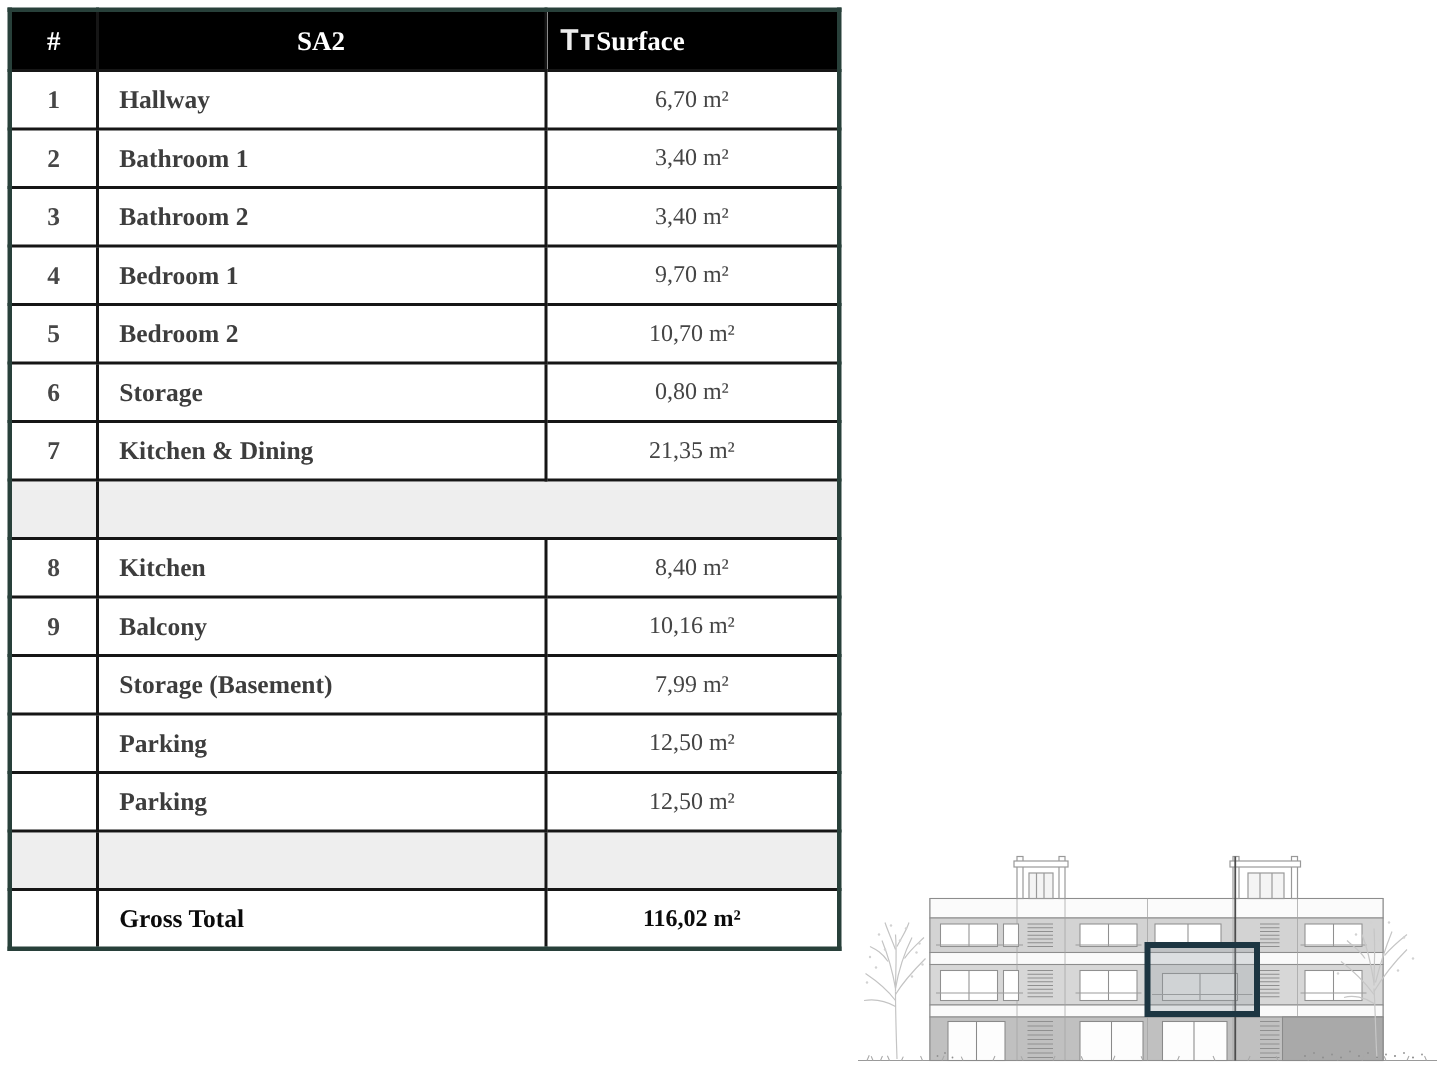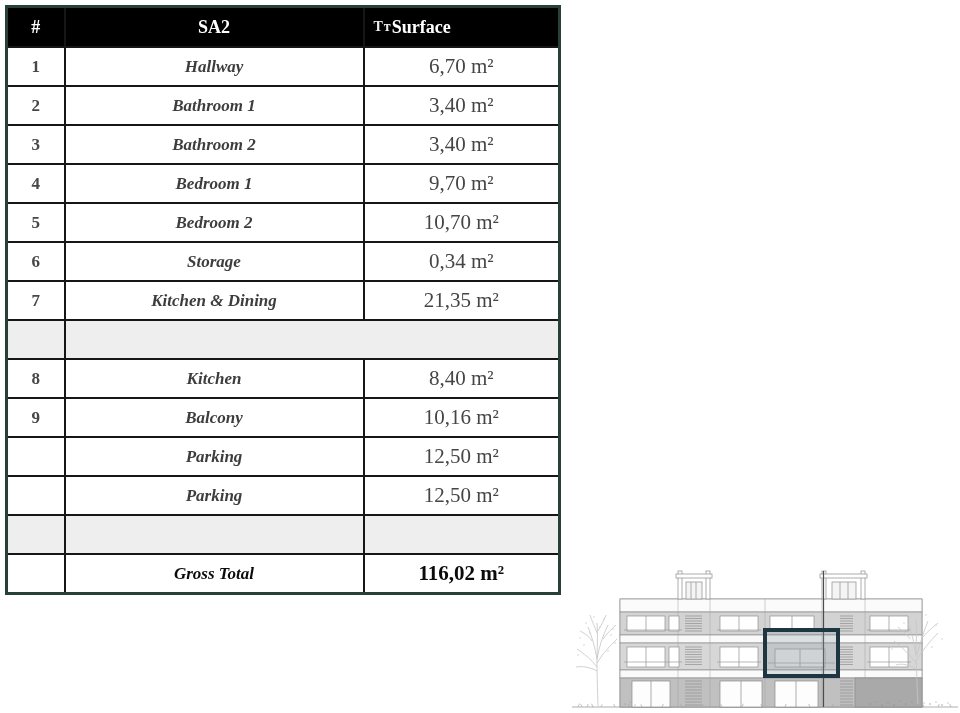--- a/index.html
+++ b/index.html
@@ -21,29 +21,29 @@
     padding:0;height:37px;
     overflow:hidden;white-space:nowrap;
   }
   .surface-table thead th{
     background:#000000;color:#ffffff;
     font-size:18px;font-weight:700;height:38px;
     text-align:center;
   }
   .sh-flex{display:flex;align-items:center;width:100%;}
   .tt-icon{
-    font-family:Liberation Serif, serif;
-    font-size:14px;font-weight:700;color:#ededed;
+    font-family:Liberation Sans, sans-serif;
+    font-size:20px;font-weight:700;color:#ededed;
     margin-left:9px;letter-spacing:1px;
   }
   .sh-label{flex:1;text-align:left;padding-right:10px;}
 
   td.col-num{text-align:center;font-weight:700;color:#474747;font-size:17px;}
-  td.col-name{text-align:center;font-weight:700;color:#3d3d3d;font-size:17px;font-style:italic;}
-  td.col-surface{text-align:center;color:#454545;font-size:21px;}
+  td.col-name{text-align:left;padding-left:14px;font-weight:700;color:#3d3d3d;font-size:17px;}
+  td.col-surface{text-align:center;color:#454545;font-size:16px;}
   tr.total td.col-name,tr.total td.col-surface{color:#0b0b0b;font-weight:700;border-radius:14px;}
   tr.spacer td{background:#eeeeee;}
 
   
   .elevation-wrap{
     position:absolute;left:570px;top:563px;width:390px;height:150px;
   }
 </style>
 </head>
 <body>
@@ -88,40 +88,45 @@
         <td class="col-surface">9,70 m²</td>
       </tr>
       <tr class="item">
         <td class="col-num">5</td>
         <td class="col-name">Bedroom 2</td>
         <td class="col-surface">10,70 m²</td>
       </tr>
       <tr class="item">
         <td class="col-num">6</td>
         <td class="col-name">Storage</td>
-        <td class="col-surface">0,34 m²</td>
+        <td class="col-surface">0,80 m²</td>
       </tr>
       <tr class="item">
         <td class="col-num">7</td>
         <td class="col-name">Kitchen &amp; Dining</td>
         <td class="col-surface">21,35 m²</td>
       </tr>
       <tr class="spacer">
         <td class="col-num"></td>
         <td colspan="2"></td>
       </tr>
       <tr class="item">
         <td class="col-num">8</td>
         <td class="col-name">Kitchen</td>
         <td class="col-surface">8,40 m²</td>
       </tr>
       <tr class="item">
         <td class="col-num">9</td>
         <td class="col-name">Balcony</td>
         <td class="col-surface">10,16 m²</td>
+      </tr>
+      <tr class="item">
+        <td class="col-num"></td>
+        <td class="col-name">Storage (Basement)</td>
+        <td class="col-surface">7,99 m²</td>
       </tr>
       <tr class="item">
         <td class="col-num"></td>
         <td class="col-name">Parking</td>
         <td class="col-surface">12,50 m²</td>
       </tr>
       <tr class="item">
         <td class="col-num"></td>
         <td class="col-name">Parking</td>
         <td class="col-surface">12,50 m²</td>

